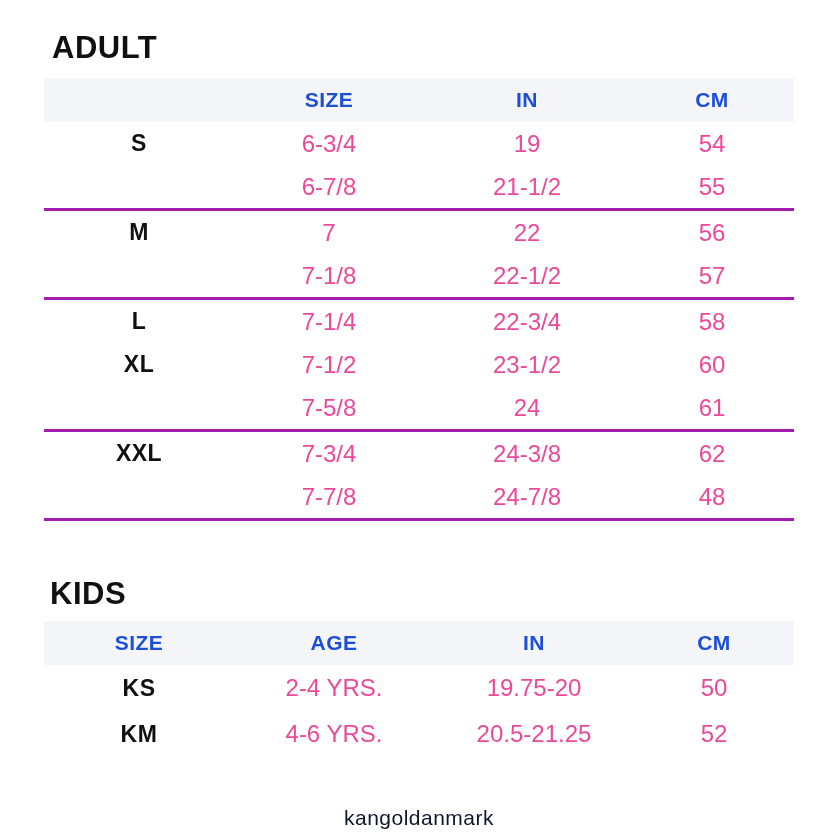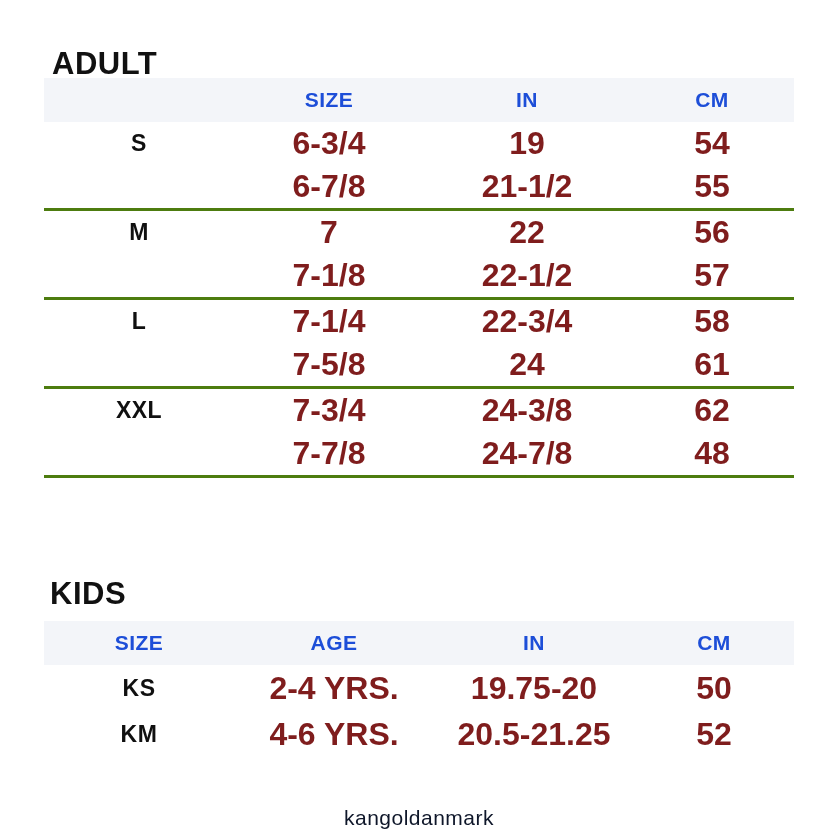--- a/index.html
+++ b/index.html
@@ -21,21 +21,20 @@
     font-size: 31px;
     font-weight: 800;
     letter-spacing: 0.5px;
     color: #111111;
     font-family: "Liberation Sans", sans-serif;
   }
   #adult-title {
     position: absolute;
     left: 52px;
     top: 30px;
-    margin-top: 16px;
   }
   #kids-title {
     position: absolute;
     left: 50px;
     top: 576px;
   }
   table.size-table {
     position: absolute;
     left: 44px;
     width: 750px;
@@ -50,36 +49,36 @@
     font-size: 21px;
     font-weight: 700;
     letter-spacing: 0.5px;
     color: #1d4ed8;
     text-align: center;
     vertical-align: middle;
     padding: 0;
   }
   table.size-table td {
     height: 43px;
-    font-size: 32px;
-    font-weight: 700;
-    color: #7f1d1d;
+    font-size: 24px;
+    font-weight: 400;
+    color: #ec4899;
     text-align: center;
     vertical-align: middle;
     padding: 0;
   }
   #kids-table td { height: 46px; }
   table.size-table td.lbl {
     font-size: 23px;
     font-weight: 700;
     color: #101010;
     letter-spacing: 0.5px;
   }
   #adult-table tr.divider td {
-    border-bottom: 3px solid #4d7c0f;
+    border-bottom: 3px solid #a21caf;
   }
   .watermark {
     position: absolute;
     left: 0;
     top: 806px;
     width: 838px;
     text-align: center;
     font-size: 21px;
     font-weight: 400;
     letter-spacing: 0.5px;
@@ -132,20 +131,26 @@
         <td>7-1/8</td>
         <td>22-1/2</td>
         <td>57</td>
       </tr>
       <tr>
         <td class="lbl">L</td>
         <td>7-1/4</td>
         <td>22-3/4</td>
         <td>58</td>
       </tr>
+      <tr>
+        <td class="lbl">XL</td>
+        <td>7-1/2</td>
+        <td>23-1/2</td>
+        <td>60</td>
+      </tr>
       <tr class="divider">
         <td class="lbl"></td>
         <td>7-5/8</td>
         <td>24</td>
         <td>61</td>
       </tr>
       <tr>
         <td class="lbl">XXL</td>
         <td>7-3/4</td>
         <td>24-3/8</td>

